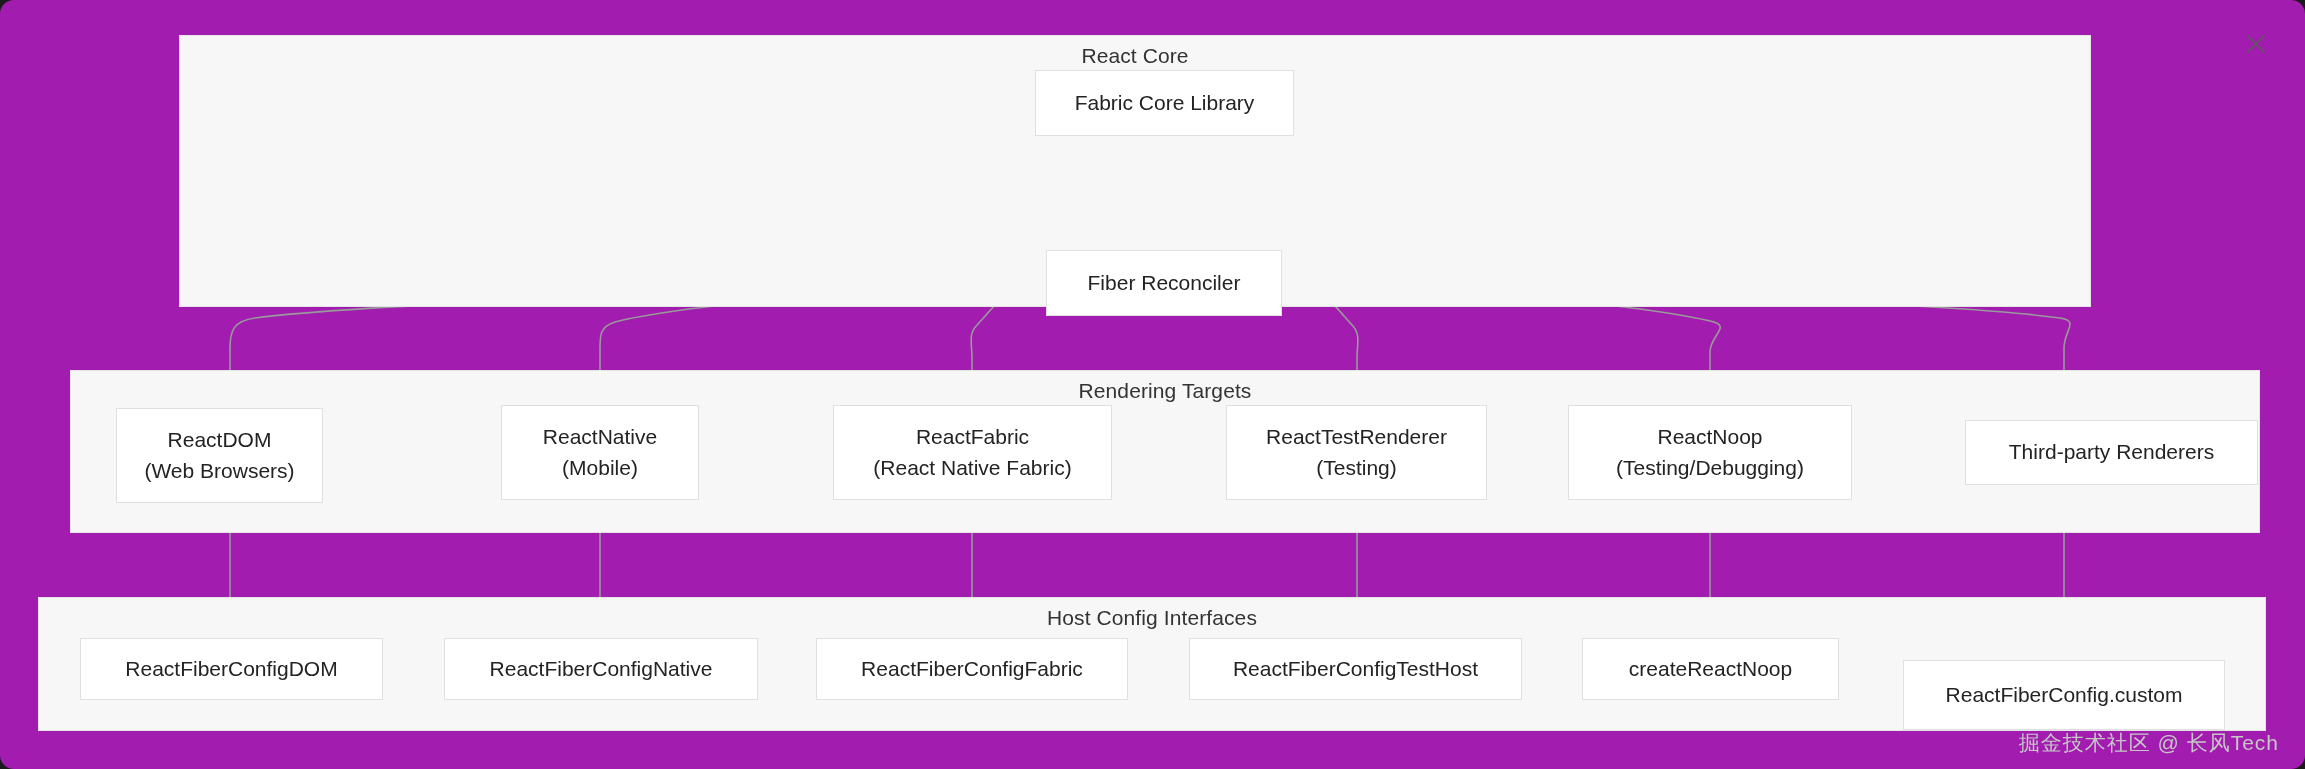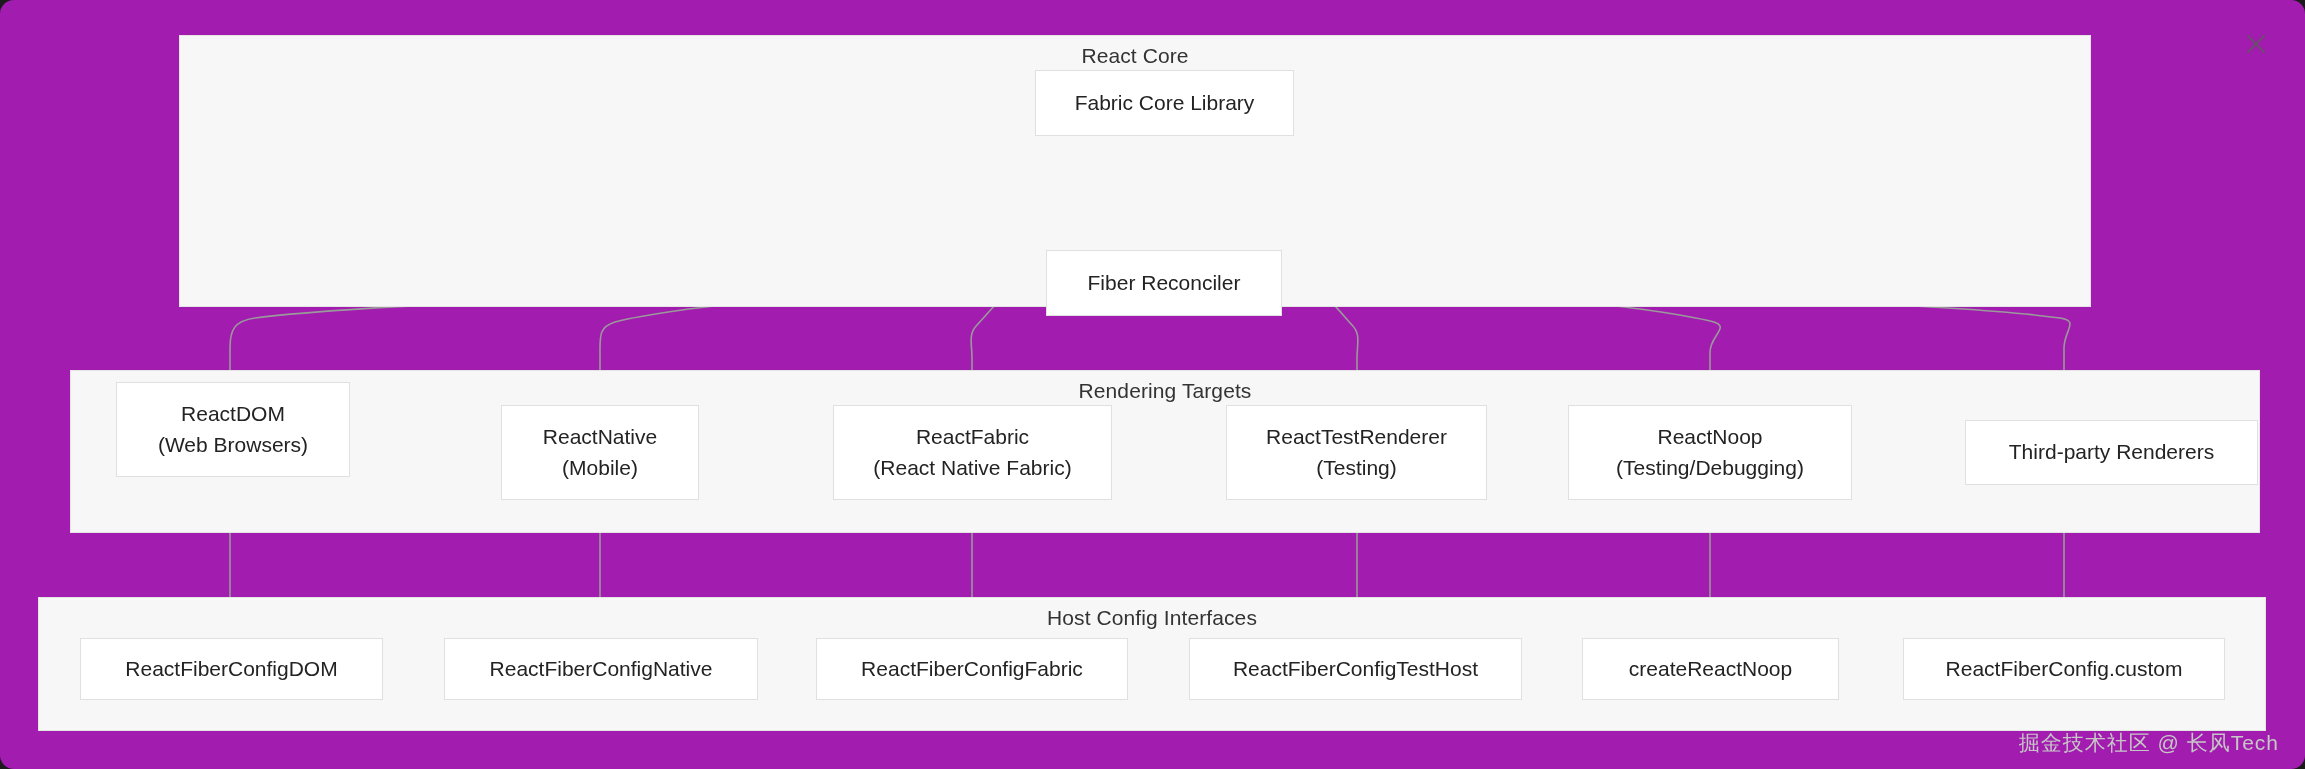--- a/index.html
+++ b/index.html
@@ -131,21 +131,21 @@
   </div>
 
   <div class="node" style="left:1035px; top:70px; width:259px; height:66px;">
     <span>Fabric Core Library</span>
   </div>
 
   <div class="node" style="left:1046px; top:207px; width:236px; height:66px;margin-top:43px;">
     <span>Fiber Reconciler</span>
   </div>
 
-  <div class="node" style="left:116px; top:382px; width:234px; height:95px;">
+  <div class="node" style="left:116px; top:408px; width:207px; height:95px;">
     <span>ReactDOM</span>
     <span class="ln2">(Web Browsers)</span>
   </div>
 
   <div class="node" style="left:501px; top:405px; width:198px; height:95px;">
     <span>ReactNative</span>
     <span class="ln2">(Mobile)</span>
   </div>
 
   <div class="node" style="left:833px; top:405px; width:279px; height:95px;">
@@ -180,21 +180,21 @@
   </div>
 
   <div class="node" style="left:1189px; top:638px; width:333px; height:62px;">
     <span>ReactFiberConfigTestHost</span>
   </div>
 
   <div class="node" style="left:1582px; top:638px; width:257px; height:62px;">
     <span>createReactNoop</span>
   </div>
 
-  <div class="node" style="left:1903px; top:638px; width:322px; height:62px;">
+  <div class="node" style="left:1903px; top:660px; width:322px; height:70px;">
     <span>ReactFiberConfig.custom</span>
   </div>
 
   <div id="close-btn">
     <svg width="22" height="22" viewBox="0 0 22 22" aria-hidden="true">
       <path d="M3 3 L19 19 M19 3 L3 19" stroke="#5b5b5b" stroke-width="1.7" fill="none" stroke-linecap="round"></path>
     </svg>
   </div>
 
   <div id="watermark">掘金技术社区 @ 长风Tech</div>

